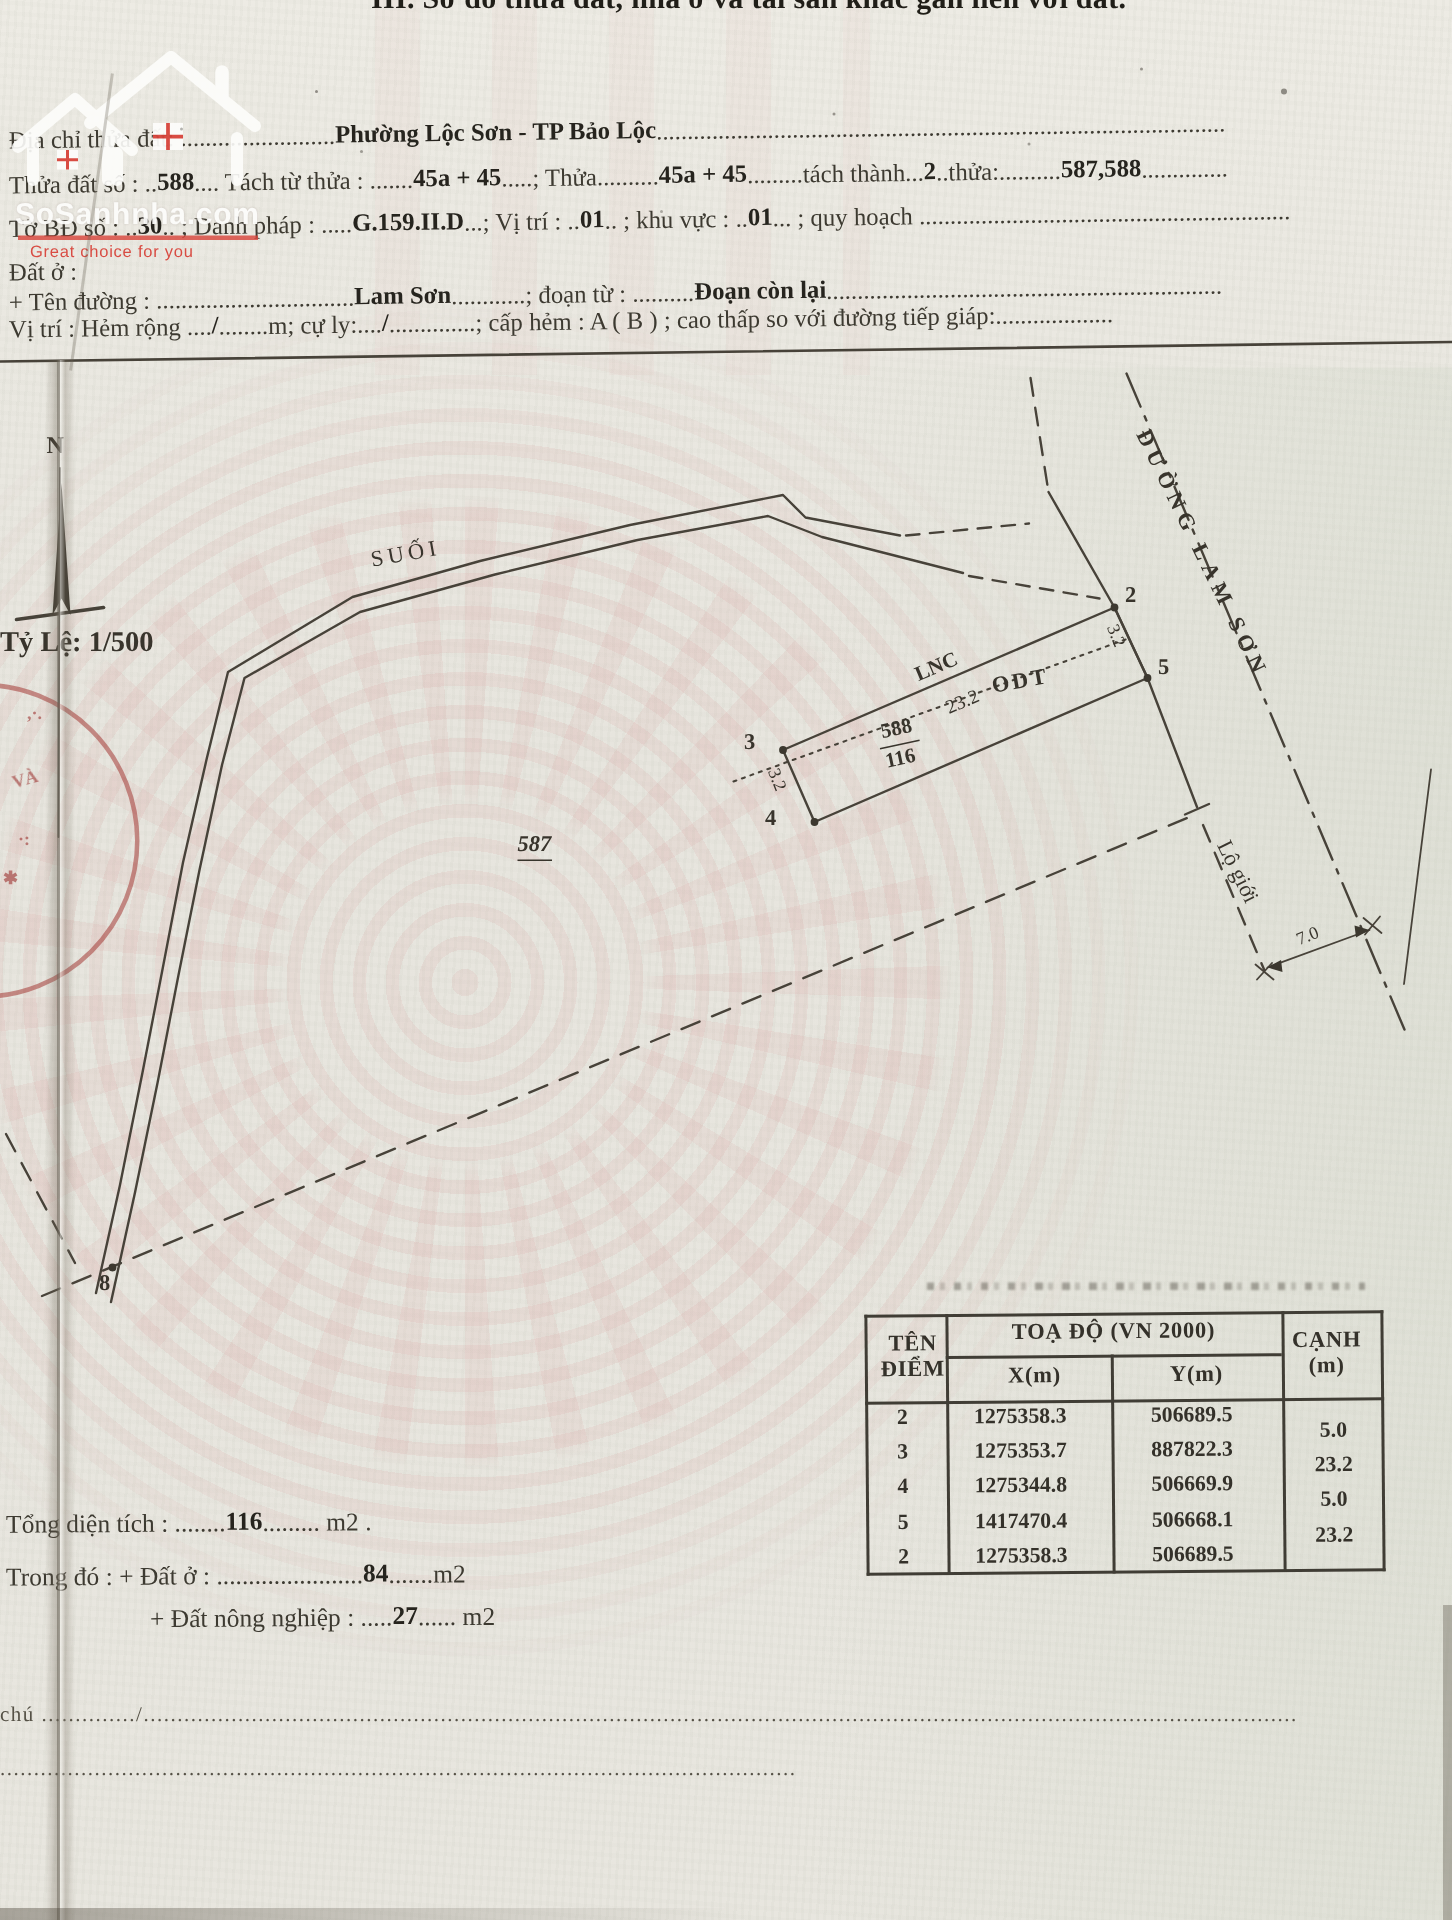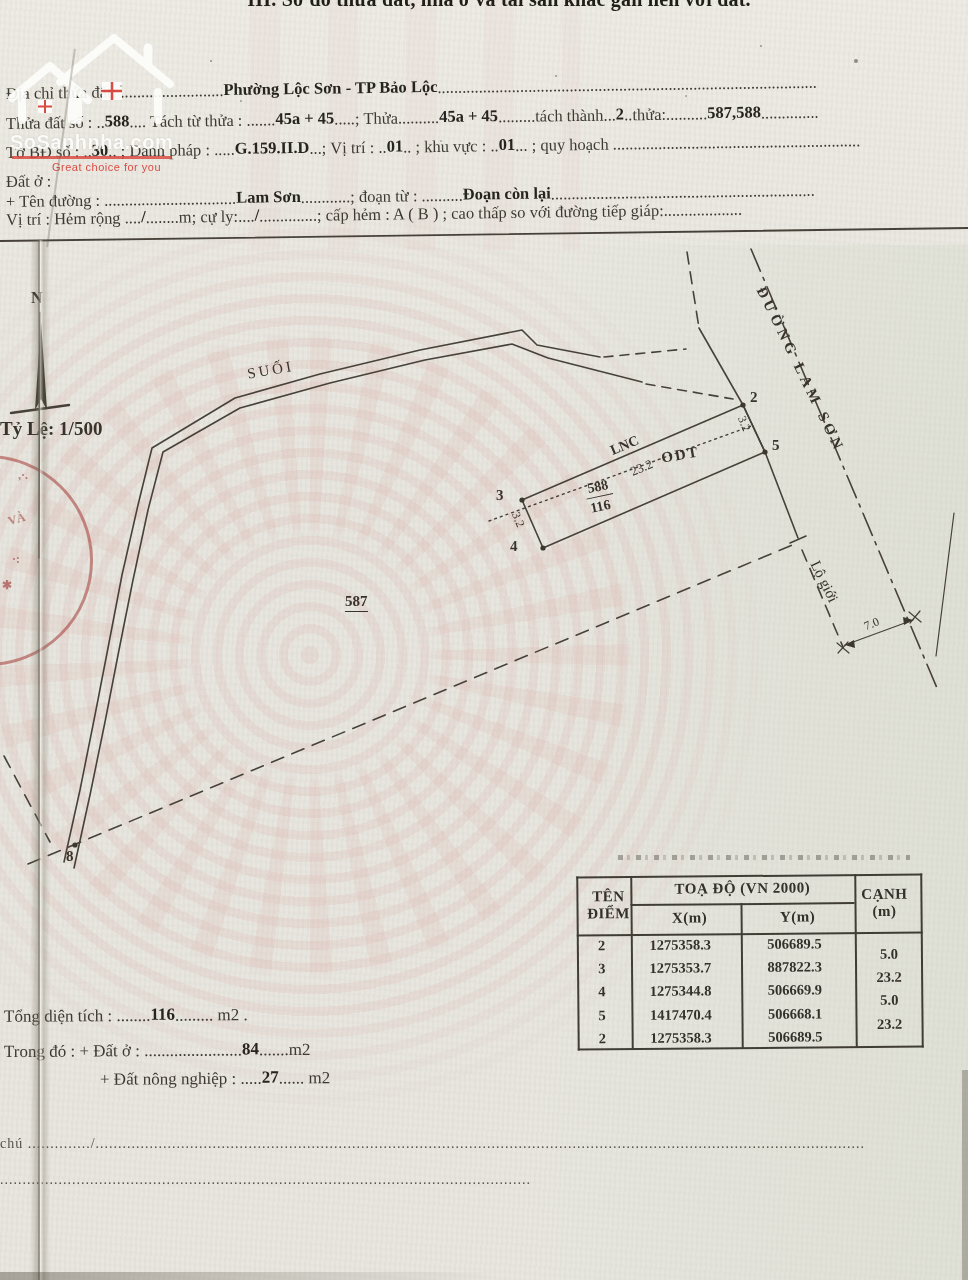--- a/index.html
+++ b/index.html
@@ -62,21 +62,21 @@
       background:repeating-linear-gradient(90deg, rgba(70,65,55,.55) 0 5px, transparent 5px 9px, rgba(70,65,55,.3) 9px 12px, transparent 12px 18px);}
   
   .stamp-circle{position:absolute;left:-118px;top:455px;width:205px;height:205px;border-radius:50%;
       border:3px solid rgba(158,42,38,.5);z-index:3;filter:blur(.4px);}
   .stamp-frag{position:absolute;color:rgba(150,35,32,.55);font-weight:bold;font-size:12px;z-index:3;filter:blur(.4px);}
   
   .logo{position:absolute;left:2px;top:20px;width:230px;z-index:5;opacity:.94;}
   .logo .brand{font-family:"Liberation Sans",sans-serif;font-weight:bold;font-size:20px;color:#fdfdfb;
       letter-spacing:.5px;margin:2px 0 0 8px;text-shadow:0 0 2px rgba(120,90,90,.25);}
   .logo .rule{height:3px;width:160px;background:#d8433a;margin:2px 0 2px 10px;opacity:.85;}
-  .logo .tagline{font-family:"Liberation Sans",sans-serif;font-size:11px;color:#d8433a;margin-left:50px;letter-spacing:.5px;}
+  .logo .tagline{font-family:"Liberation Sans",sans-serif;font-size:11px;color:#d8433a;margin-left:18px;letter-spacing:.5px;}
   
   .fold{position:absolute;left:30px;top:240px;width:20px;height:1040px;z-index:6;
       background:linear-gradient(90deg, rgba(120,112,96,0) 0, rgba(108,99,84,.32) 38%, rgba(244,243,238,.55) 52%, rgba(112,103,88,.28) 68%, rgba(120,112,96,0) 100%);}
   .fold-core{position:absolute;left:38px;top:240px;width:2px;height:1040px;z-index:6;background:rgba(78,70,58,.45);}
   .fold-top{position:absolute;left:60px;top:48px;width:2px;height:200px;z-index:6;transform:rotate(8deg);background:rgba(100,92,78,.3);}
   .specks{position:absolute;left:210px;top:60px;width:2px;height:2px;background:rgba(50,45,38,.5);z-index:6;border-radius:50%;
       box-shadow:345px 15px 0 rgba(50,45,38,.45), 475px 35px 0 rgba(50,45,38,.4), 645px 0 0 1px rgba(50,45,38,.5),
       30px 40px 0 rgba(50,45,38,.4), 230px 80px 0 rgba(50,45,38,.35), 550px -15px 0 rgba(50,45,38,.45), -90px 25px 0 rgba(50,45,38,.35);}
   .bottom-shadow{position:absolute;left:0;top:1272px;width:500px;height:8px;z-index:6;
       background:linear-gradient(90deg, rgba(70,62,50,.4), rgba(70,62,50,0));}
@@ -141,21 +141,21 @@
     <circle cx="543" cy="548" r="2.6"></circle>
     <circle cx="765" cy="452" r="2.6"></circle>
     <circle cx="75" cy="845" r="2.6"></circle>
   </g>
 </svg>
 
 <div id="map-labels">
     <div class="maplabel b s16" style="left: 31px; top: 289px;">N</div>
     <div class="maplabel b s19" style="left: 0px; top: 418px;">Tỷ Lệ: 1/500</div>
     <div class="maplabel sp3 s15" style="left: 246px; top: 366px; transform: rotate(-10deg);">SUỐI</div>
-    <div class="maplabel b s15 und" style="left: 345px; top: 593px;">587</div>
+    <div class="maplabel b s15 und" style="left: 345px; top: 555px; font-style: italic;">587</div>
     <div class="maplabel b s15" style="left: 750px; top: 389px;">2</div>
     <div class="maplabel b s15" style="left: 772px; top: 437px;">5</div>
     <div class="maplabel b s15" style="left: 496px; top: 487px;">3</div>
     <div class="maplabel b s15" style="left: 510px; top: 538px;">4</div>
     <div class="maplabel b s15" style="left: 66px; top: 848px;">8</div>
     <div class="maplabel b s14" style="left: 608px; top: 444px; transform: rotate(-23deg);">LNC</div>
     <div class="maplabel s13" style="left: 628px; top: 465px; transform: rotate(-23deg);">23.2</div>
     <div class="maplabel b s15 sp2" style="left: 660px; top: 450px; transform: rotate(-10deg);">ODT</div>
     <div class="maplabel b s14 fractop" style="left: 583px; top: 482px; transform: rotate(-12deg);">588</div>
     <div class="maplabel b s14" style="left: 589px; top: 501px; transform: rotate(-12deg);">116</div>

